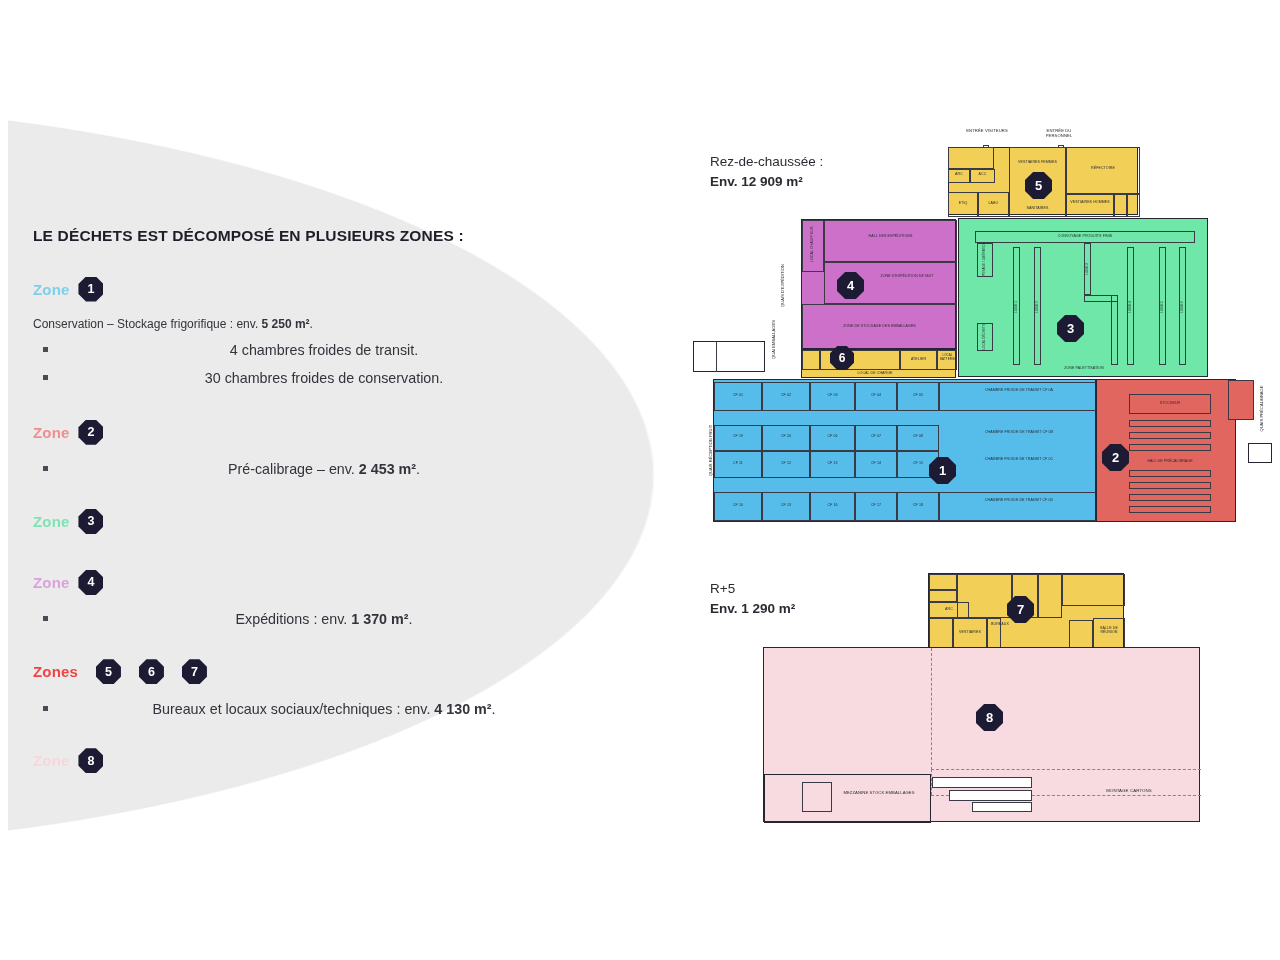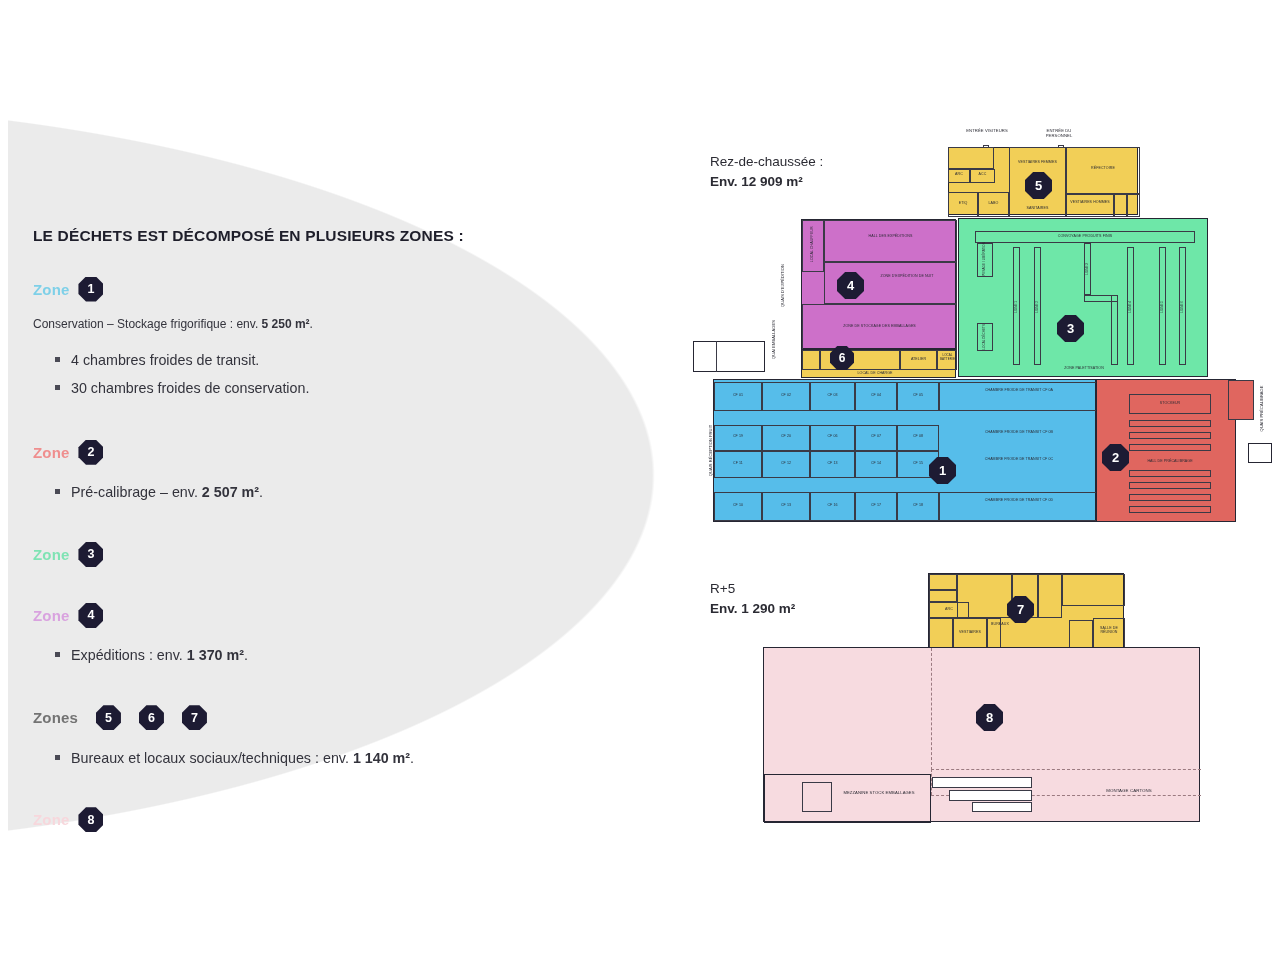--- a/index.html
+++ b/index.html
@@ -19,21 +19,21 @@
 
   .zone-block{margin-bottom:6px;}
   .zone-head{display:flex;align-items:center;gap:9px;margin-bottom:13px;height:26px;}
   .zone-word{font-size:15px;font-weight:600;letter-spacing:.01em;line-height:1;}
   .badge{width:25px;height:25px;flex:0 0 25px;display:flex;align-items:center;
      justify-content:center;color:#fff;font-size:12.5px;font-weight:bold;
      background:#1d1b33;
      clip-path:polygon(30% 0,70% 0,100% 30%,100% 70%,70% 100%,30% 100%,0 70%,0 30%);}
   .zone-desc{font-size:12px;line-height:1.5;margin:0 0 6px 0;color:#33333c;}
   .zone-desc b{font-weight:bold;}
-  ul.zone-list{list-style:none;margin:16px;padding:0;}
+  ul.zone-list{list-style:none;margin:4px;padding:0;text-align:center;}
   ul.zone-list li{position:relative;padding-left:22px;font-size:14.3px;
      line-height:1.55;margin-bottom:6px;color:#33333c;}
   ul.zone-list li:before{content:"";position:absolute;left:6px;top:8px;
      width:5px;height:5px;background:#4a4a55;}
   .gap-1{height:24px;}
   .gap-2{height:22px;}
 
   
   #plans{position:absolute;left:668px;top:0;width:612px;height:960px;}
   .plan-cap{position:absolute;font-size:13.5px;color:#2b2b33;line-height:1.45;}
@@ -81,21 +81,21 @@
     </div>
 
     <div class="gap-1"></div>
 
     <div class="zone-block">
       <div class="zone-head">
         <span class="zone-word" style="color:#ef8e8e">Zone</span>
         <span class="badge">2</span>
       </div>
       <ul class="zone-list">
-        <li><span>Pré-calibrage – env. </span><b>2 507 m²</b><span>.</span></li>
+        <li><span>Pré-calibrage – env. </span><b>2 453 m²</b><span>.</span></li>
       </ul>
     </div>
 
     <div class="gap-2"></div>
 
     <div class="zone-block">
       <div class="zone-head">
         <span class="zone-word" style="color:#7fe3b4">Zone</span>
         <span class="badge">3</span>
       </div>
@@ -110,27 +110,27 @@
       </div>
       <ul class="zone-list">
         <li><span>Expéditions : env. </span><b>1 370 m²</b><span>.</span></li>
       </ul>
     </div>
 
     <div class="gap-2"></div>
 
     <div class="zone-block">
       <div class="zone-head">
-        <span class="zone-word" style="color:#737373">Zones</span>
+        <span class="zone-word" style="color:#ef4444">Zones</span>
         <span class="badge" style="margin-left:9px">5</span>
         <span class="badge" style="margin-left:9px">6</span>
         <span class="badge" style="margin-left:9px">7</span>
       </div>
       <ul class="zone-list">
-        <li><span>Bureaux et locaux sociaux/techniques : env. </span><b>1 140 m²</b><span>.</span></li>
+        <li><span>Bureaux et locaux sociaux/techniques : env. </span><b>4 130 m²</b><span>.</span></li>
       </ul>
     </div>
 
     <div class="gap-2"></div>
 
     <div class="zone-block">
       <div class="zone-head">
         <span class="zone-word" style="color:#f7d7dc">Zone</span>
         <span class="badge">8</span>
       </div>

